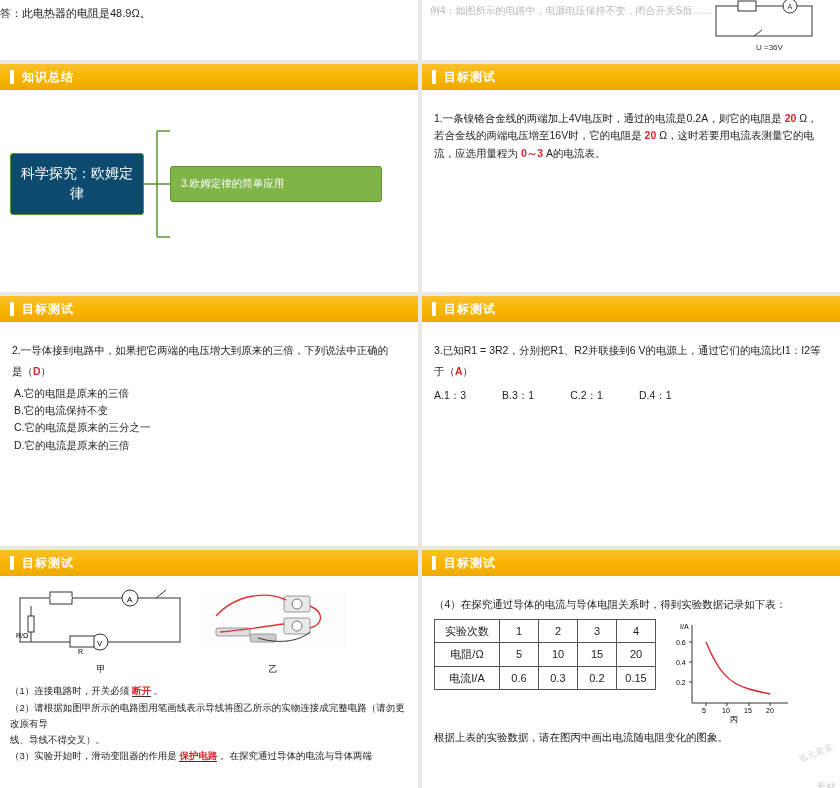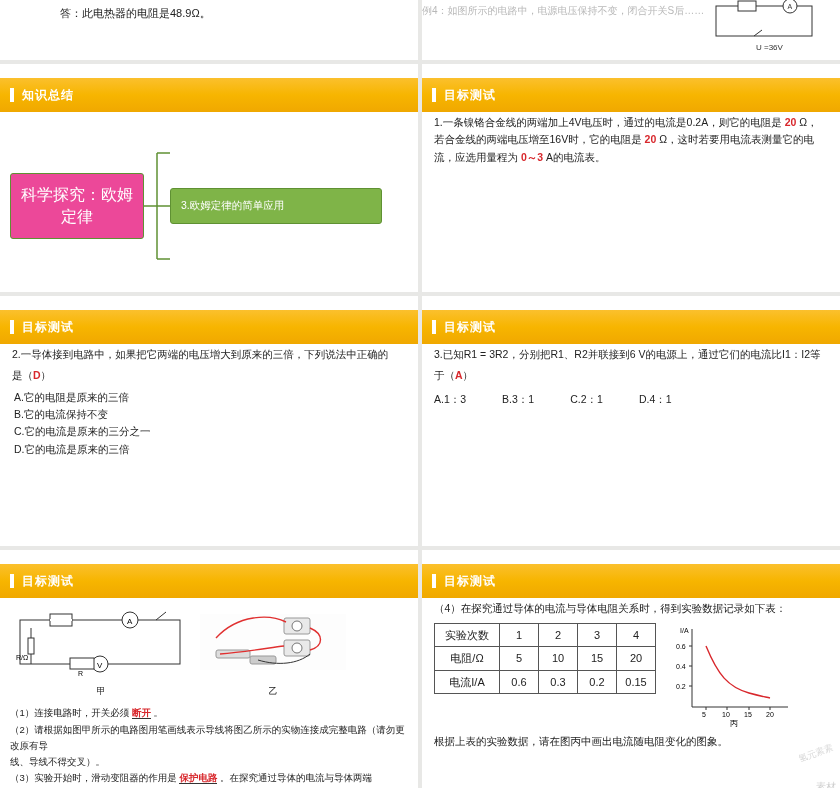--- a/index.html
+++ b/index.html
@@ -15,49 +15,48 @@
     gap:4px 4px;
     padding:0;
   }
   .slide{
     background:#ffffff;
     position:relative;
     overflow:hidden;
   }
   
   .titlebar{
-    height:34px;
+    height:26px;
     background:linear-gradient(to bottom,#fbc02d 0%,#f7b500 50%,#f0a800 100%);
     display:flex;align-items:center;
     padding-left:10px;
-    margin-top:14px;
   }
   .titlebar .tick{
     width:4px;height:14px;background:#ffffff;margin-right:8px;
   }
   .titlebar .ttl{
     font-size:12px;color:#ffffff;font-weight:bold;letter-spacing:1px;
   }
-  .body{padding:2px 12px;line-height:1.65;font-size:10.5px;color:#222;}
+  .body{padding:20px 12px;line-height:1.65;font-size:10.5px;color:#222;}
   .red{color:#d8272c;font-weight:bold;}
   .underline{border-bottom:1px solid #333;}
 
   
   .s1{padding:6px 0 0 0;}
-  .s1 .line{padding-left:60px;font-size:11px;color:#222;}
-
-  
-  .s2 .faint{padding:4px 0;font-size:10px;color:#b8b8b8;}
+  .s1 .line{font-size:11px;color:#222;}
+
+  
+  .s2 .faint{padding:4px 8px;font-size:10px;color:#b8b8b8;}
   .circuit-mini{position:absolute;right:16px;top:0px;width:120px;height:52px;}
 
   
   .tree{display:flex;align-items:center;padding:14px 10px 10px 10px;height:160px;}
   .root{
-    background:#ec4899;border:1px solid #5f9133;color:#fff;
-    font-size:16px;padding:10px 8px;border-radius:3px;
+    background:#0c4a6e;border:1px solid #5f9133;color:#fff;
+    font-size:14px;padding:10px 8px;border-radius:3px;
     width:116px;text-align:center;line-height:1.4;
   }
   .connector{width:26px;position:relative;height:150px;}
   .branches{display:flex;flex-direction:column;gap:14px;}
   .branch{
     background:#7fb448;border:1px solid #5f9133;color:#fff;
     font-size:10.5px;padding:10px 10px;border-radius:3px;
     width:190px;line-height:1.3;
   }
 

